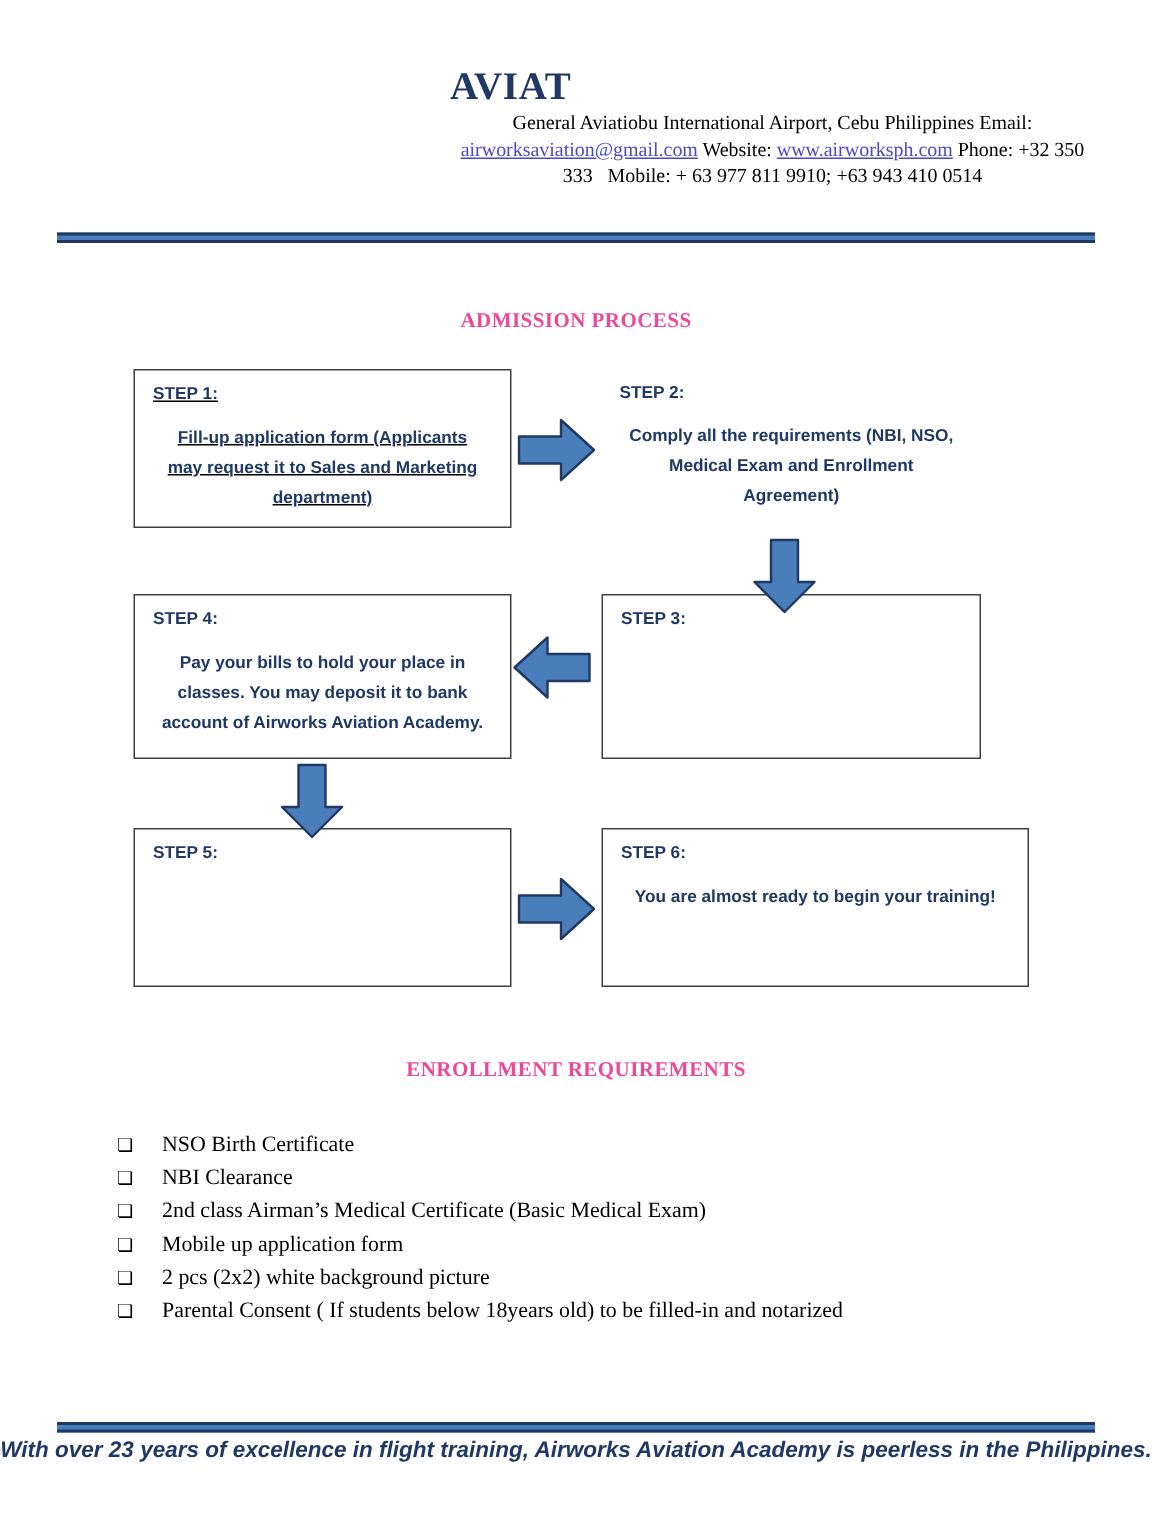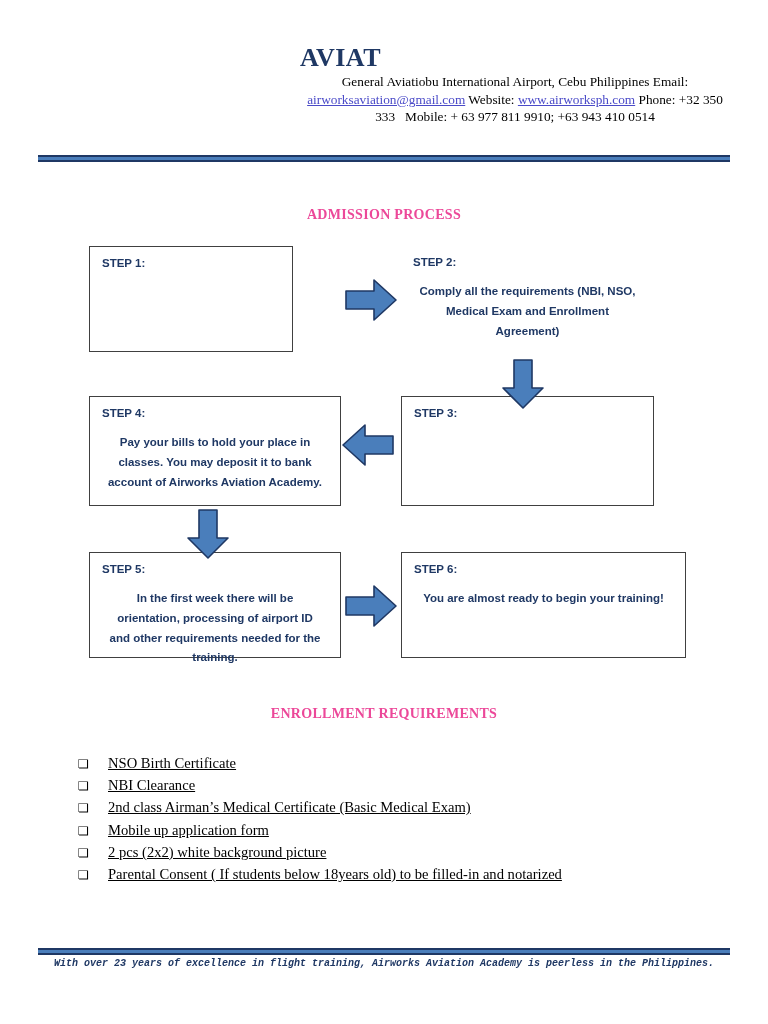--- a/index.html
+++ b/index.html
@@ -96,21 +96,21 @@
     font-family: "Liberation Sans", sans-serif;
     font-weight: bold;
     font-size: 11.5px;
     line-height: 1.72;
     color: #1F3864;
     text-align: center;
     padding: 0 4px;
   }
 
   
-  #box-step1 { left: 89px;  top: 246px; width: 204px; height: 106px; }
+  #box-step1 { left: 89px;  top: 246px; width: 252px; height: 106px; text-decoration: underline; }
   #box-step2 { left: 401px; top: 246px; width: 253px; height: 106px; }
   #box-step4 { left: 89px;  top: 396px; width: 252px; height: 110px; }
   #box-step3 { left: 401px; top: 396px; width: 253px; height: 110px; }
   #box-step5 { left: 89px;  top: 552px; width: 252px; height: 106px; }
   #box-step6 { left: 401px; top: 552px; width: 285px; height: 106px; }
 
   
   .arrow {
     position: absolute;
   }
@@ -138,33 +138,33 @@
     color: #000000;
   }
   .req-box {
     font-family: "DejaVu Sans", sans-serif;
     font-size: 12px;
     width: 30px;
     flex: 0 0 30px;
     color: #000000;
     line-height: 1.52;
   }
-  .req-text { flex: 1 1 auto; text-decoration: underline; }
+  .req-text { flex: 1 1 auto; }
 
   
   .footer-text {
     position: absolute;
     left: 0;
     top: 958px;
     width: 768px;
     text-align: center;
-    font-family: Liberation Mono, monospace;
+    font-family: Liberation Sans, sans-serif;
     font-style: italic;
     font-weight: bold;
-    font-size: 10px;
+    font-size: 15px;
     color: #1F3864;
   }
 </style>
 </head>
 <body>
 
 <div class="header">
   <div class="brand">AVIAT</div>
   <div class="contact">
     <span>General Aviatiobu International Airport, Cebu Philippines Email:</span>
@@ -176,39 +176,39 @@
     <span>Mobile: + 63 977 811 9910; +63 943 410 0514</span>
   </div>
 </div>
 
 <div class="divider divider-top"></div>
 
 <div class="section-title title-admission">ADMISSION PROCESS</div>
 
 <div class="step-box bordered" id="box-step1">
   <div class="step-label">STEP 1:</div>
+  <div class="step-text">Fill-up application form (Applicants may request it to Sales and Marketing department)</div>
 </div>
 
 <div class="step-box" id="box-step2">
   <div class="step-label">STEP 2:</div>
   <div class="step-text">Comply all the requirements (NBI, NSO, Medical Exam and Enrollment Agreement)</div>
 </div>
 
 <div class="step-box bordered" id="box-step3">
   <div class="step-label">STEP 3:</div>
 </div>
 
 <div class="step-box bordered" id="box-step4">
   <div class="step-label">STEP 4:</div>
   <div class="step-text">Pay your bills to hold your place in classes. You may deposit it to bank account of Airworks Aviation Academy.</div>
 </div>
 
 <div class="step-box bordered" id="box-step5">
   <div class="step-label">STEP 5:</div>
-  <div class="step-text">In the first week there will be orientation, processing of airport ID and other requirements needed for the training.</div>
 </div>
 
 <div class="step-box bordered" id="box-step6">
   <div class="step-label">STEP 6:</div>
   <div class="step-text">You are almost ready to begin your training!</div>
 </div>
 
 <div class="arrow" id="arrow-1to2">
   <svg width="54" height="46" viewBox="0 0 54 46">
     <polygon points="2,14 30,14 30,3 52,23 30,43 30,32 2,32" fill="#4A7EBB" stroke="#1F3864" stroke-width="1.6" stroke-linejoin="round"></polygon>

